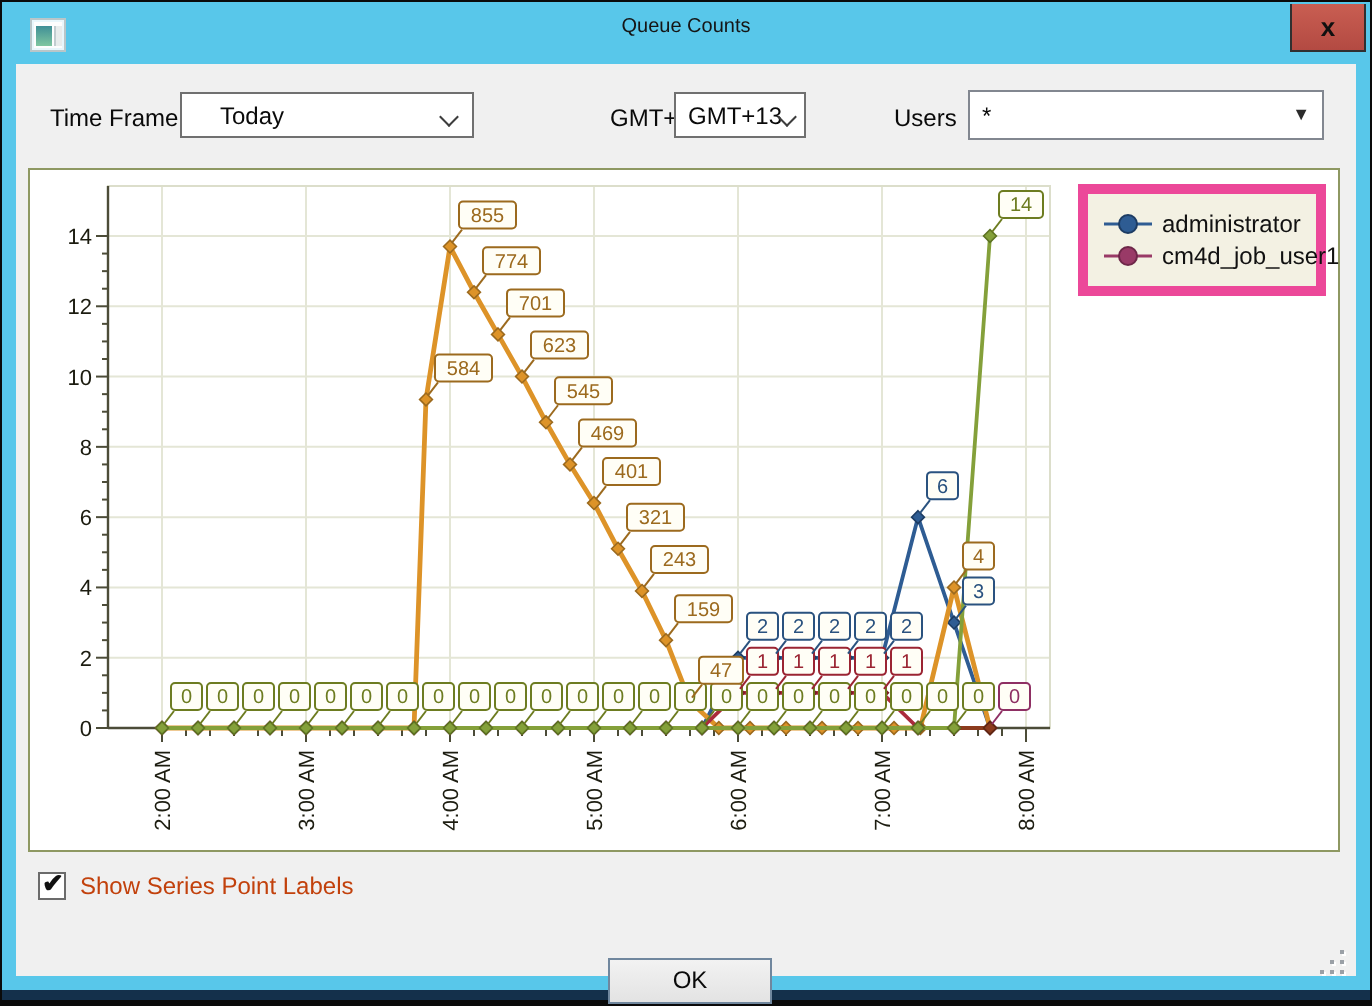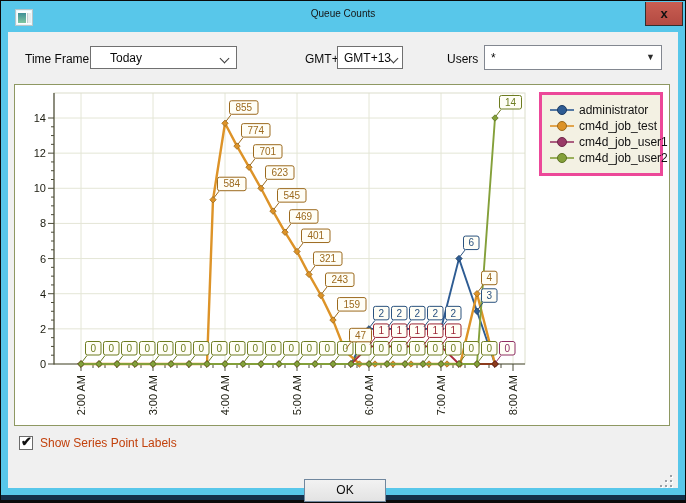--- a/index.html
+++ b/index.html
@@ -12,21 +12,21 @@
   #app-icon .pane-l{position:absolute;left:2px;top:3px;width:8px;height:10px;background:linear-gradient(180deg,#3f8f96,#7fc6a0);}
   #app-icon .pane-r{position:absolute;left:11px;top:3px;width:4px;height:10px;background:#e8ecec;border-left:1px solid #c2cdd0;}
   #window-title{position:absolute;left:0;top:7px;width:100%;text-align:center;font-size:10px;color:#151515;}
   #close-button{position:absolute;left:644px;top:1px;width:38px;height:24px;background:linear-gradient(180deg,#c95e52,#b34a42);border:1px solid #303030;border-top:none;color:#101010;font-weight:bold;font-size:13px;text-align:center;line-height:23px;cursor:pointer;}
   #content{position:absolute;left:8px;top:32px;width:670px;height:456px;background:#f0f0f0;text-decoration:underline;}
   .ctl-label{position:absolute;font-size:12px;color:#0a0a0a;}
   .combo{position:absolute;background:#ffffff;border:1px solid #707070;font-size:12px;color:#0a0a0a;display:flex;align-items:center;padding-left:6px;cursor:pointer;}
   .combo .chev{position:absolute;right:8px;top:8px;width:7px;height:7px;border-right:1.6px solid #3d3d3d;border-bottom:1.6px solid #3d3d3d;transform:rotate(45deg);}
   .combo .arrow-solid{position:absolute;right:6px;top:6px;font-size:9px;color:#2b2b2b;}
   #chart-panel{position:absolute;left:6px;top:52px;width:656px;height:342px;background:#ffffff;border:1px solid #8e9862;}
-  #legend{position:absolute;left:524px;top:7px;width:124px;background:#f3f1e3;border:3px solid #ec4899;padding:7px 8px;}
+  #legend{position:absolute;left:524px;top:7px;width:124px;background:#f3f1e3;border:5px solid #ec4899;padding:7px 8px;}
   .legend-item{display:flex;align-items:center;height:16px;font-size:12px;color:#111;}
   .legend-item svg{margin-right:5px;flex:none;}
   #checkbox{position:absolute;left:11px;top:404px;width:14px;height:14px;background:#fff;border:1px solid #6b6b6b;cursor:pointer;}
   #checkbox .mark{position:absolute;left:1px;top:-3px;font-size:13px;color:#111;font-weight:bold;}
   #checkbox-label{position:absolute;left:32px;top:404px;font-size:12px;color:#c2410c;}
   #ok-button{position:absolute;left:296px;top:431px;width:82px;height:23px;background:linear-gradient(180deg,#f2f2f2,#e3e3e3);border:1px solid #70879e;font-size:12px;color:#0a0a0a;text-align:center;line-height:21px;cursor:pointer;margin-top:16px;}
   #resize-grip{position:absolute;left:648px;top:441px;width:18px;height:16px;}
   #resize-grip i{position:absolute;width:2px;height:2px;background:#9aa0a6;box-shadow:1px 1px 0 #fff;}
 </style>
 </head>
@@ -443,38 +443,24 @@
       <div id="legend">
           <div class="legend-item">
             <svg width="24" height="12">
               <line x1="0" y1="6" x2="24" y2="6" stroke="#2e5c93" stroke-width="1.6"></line>
               <circle cx="12" cy="6" r="4.5" fill="#2e5c93" stroke="#1d3c63" stroke-width="1"></circle>
             </svg>
             <span>administrator</span>
           </div>
           <div class="legend-item">
             <svg width="24" height="12">
-              <line x1="0" y1="6" x2="24" y2="6" stroke="#dd9328" stroke-width="1.6"></line>
-              <circle cx="12" cy="6" r="4.5" fill="#dd9328" stroke="#9c6a1e" stroke-width="1"></circle>
-            </svg>
-            <span>cm4d_job_test</span>
-          </div>
-          <div class="legend-item">
-            <svg width="24" height="12">
               <line x1="0" y1="6" x2="24" y2="6" stroke="#993a67" stroke-width="1.6"></line>
               <circle cx="12" cy="6" r="4.5" fill="#993a67" stroke="#6e2749" stroke-width="1"></circle>
             </svg>
             <span>cm4d_job_user1</span>
-          </div>
-          <div class="legend-item">
-            <svg width="24" height="12">
-              <line x1="0" y1="6" x2="24" y2="6" stroke="#84a03a" stroke-width="1.6"></line>
-              <circle cx="12" cy="6" r="4.5" fill="#84a03a" stroke="#5d7323" stroke-width="1"></circle>
-            </svg>
-            <span>cm4d_job_user2</span>
           </div>
         </div>
     </div>
 
     <div id="checkbox">
         <span class="mark">✔</span>
       </div>
     <span id="checkbox-label">Show Series Point Labels</span>
     <div id="ok-button">OK</div>
     <div id="resize-grip">

